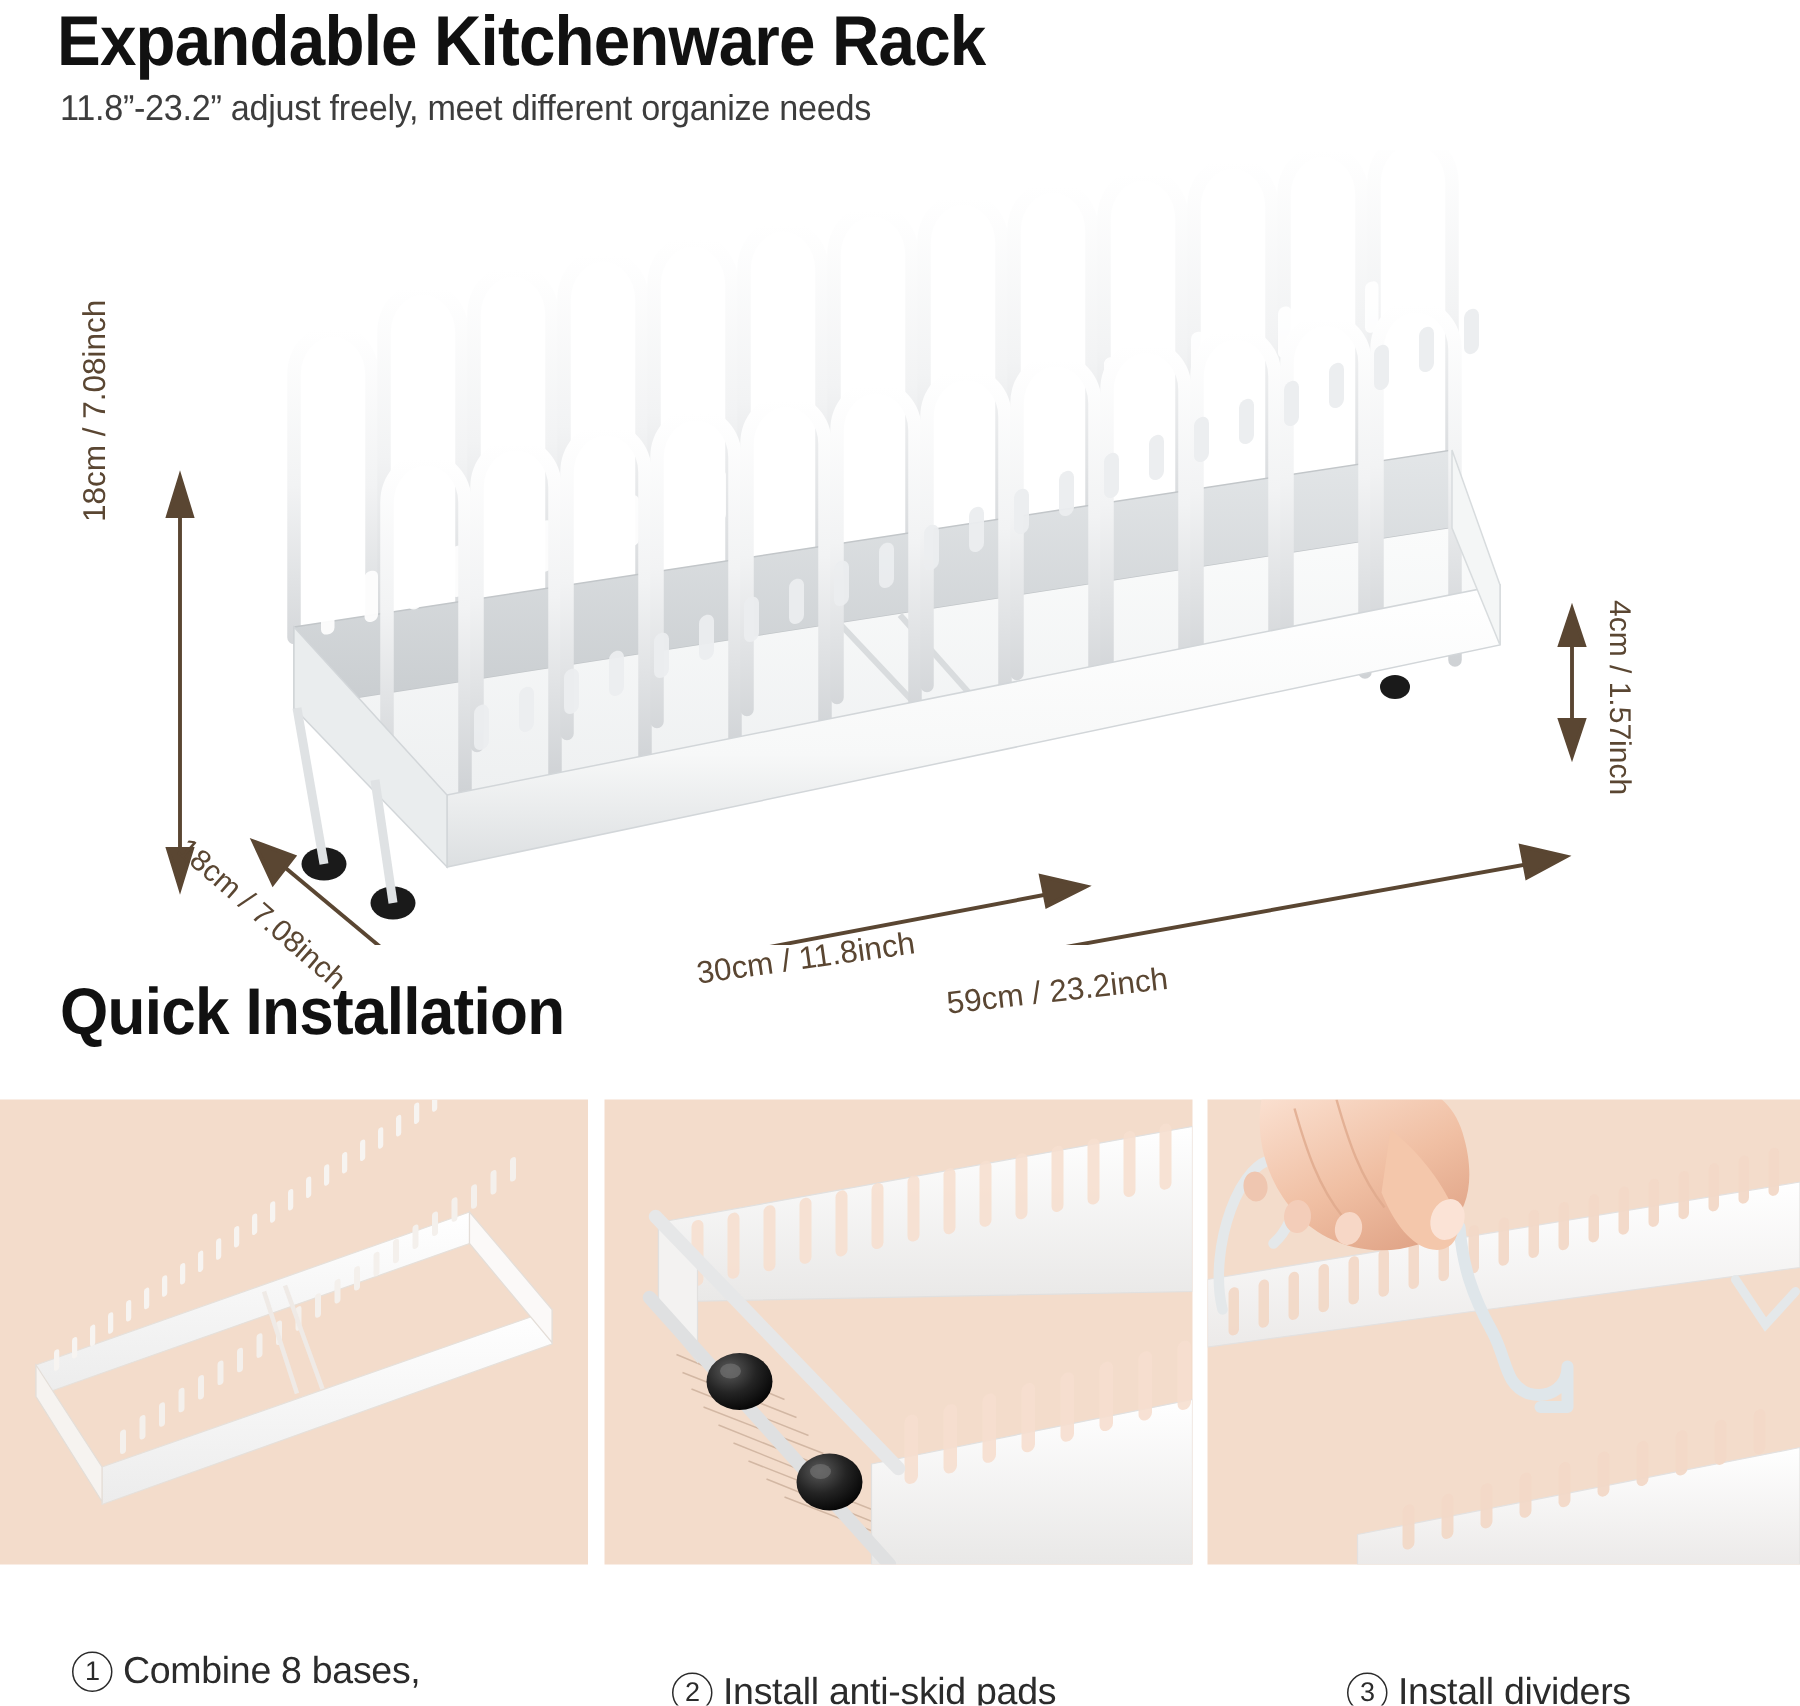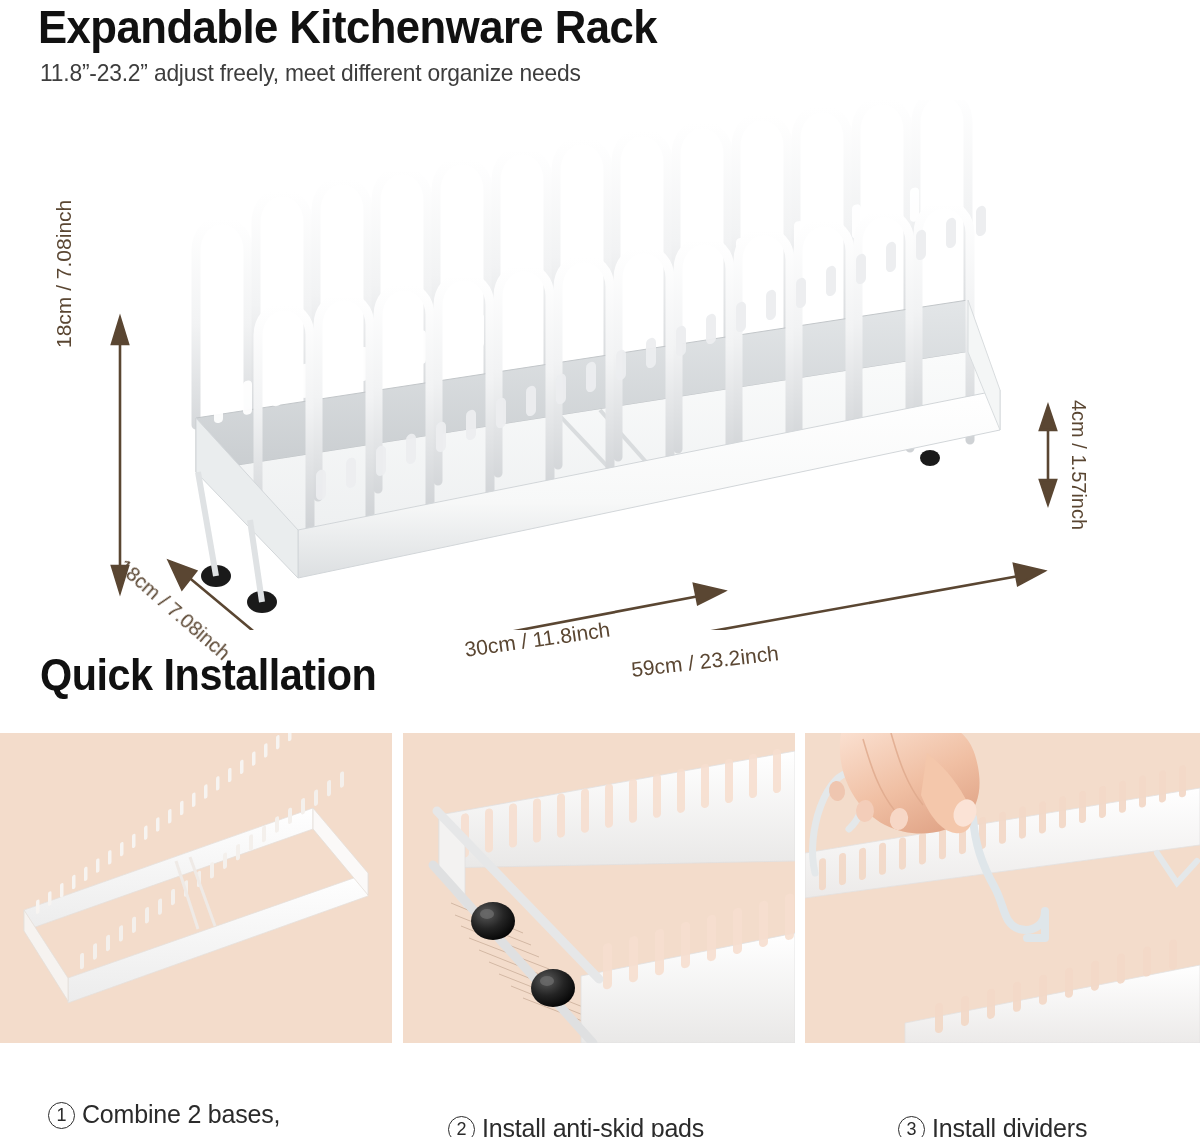--- a/index.html
+++ b/index.html
@@ -533,21 +533,21 @@
         <ellipse cx="160" cy="80" rx="11" ry="14" fill="#fbe3d6" transform="rotate(22 160 80)"></ellipse>
         <ellipse cx="94" cy="86" rx="9" ry="11" fill="#f7d7c6" transform="rotate(12 94 86)"></ellipse>
         <ellipse cx="60" cy="78" rx="9" ry="11" fill="#f3cdb9" transform="rotate(4 60 78)"></ellipse>
         <ellipse cx="32" cy="58" rx="8" ry="10" fill="#efc6b0" transform="rotate(-8 32 58)"></ellipse>
       </g>
     </svg>
   </div>
 </div>
 
 <div class="step-caption" id="step-caption-1">
-  <span class="caption-num">1</span><span>Combine 2 bases,</span>
+  <span class="caption-num">1</span><span>Combine 8 bases,</span>
   <span class="caption-line2">adjust the length</span>
 </div>
 
 <div class="step-caption" id="step-caption-2">
   <span class="caption-num">2</span><span>Install anti-skid pads</span>
 </div>
 
 <div class="step-caption" id="step-caption-3">
   <span class="caption-num">3</span><span>Install dividers</span>
 </div>

